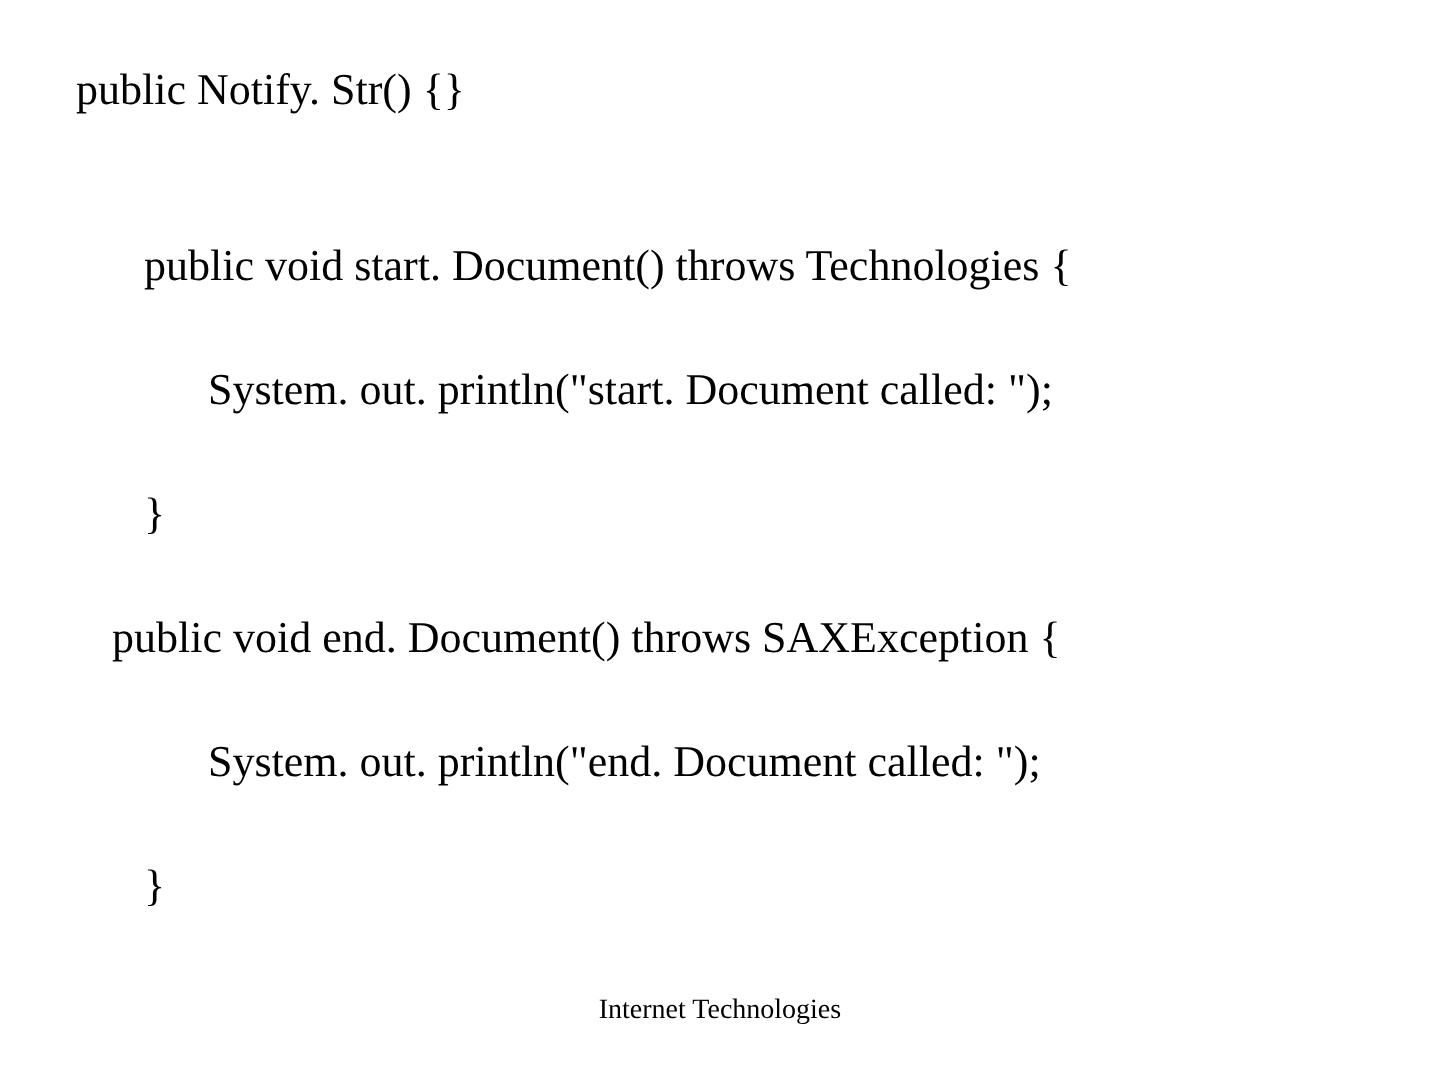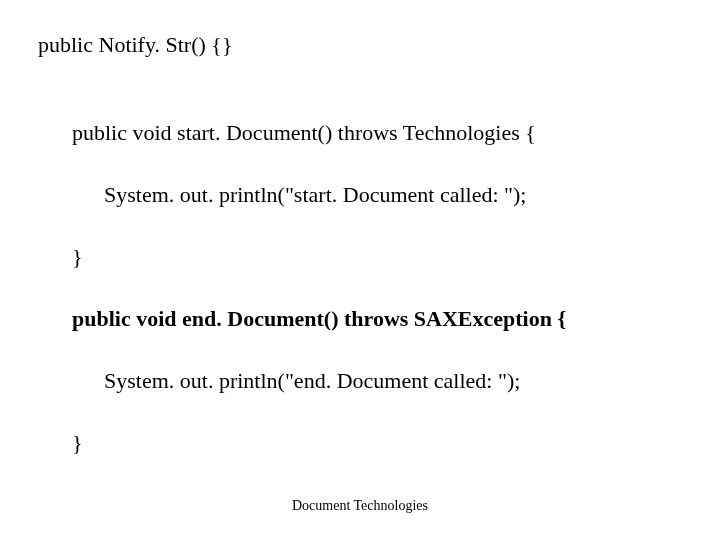--- a/index.html
+++ b/index.html
@@ -36,21 +36,21 @@
 <div class="slide">
 
   <div class="code-line" style="left:38px; top:32px;">public Notify. Str() {}</div>
 
   <div class="code-line" style="left:72px; top:120px;">public void start. Document() throws Technologies {</div>
 
   <div class="code-line" style="left:104px; top:182px;">System. out. println("start. Document called: ");</div>
 
   <div class="code-line" style="left:72px; top:244px;">}</div>
 
-  <div class="code-line" style="left:72px; top:306px;font-weight:bold;">public void end. Document() throws SAXException {</div>
+  <div class="code-line" style="left:56px; top:306px;">public void end. Document() throws SAXException {</div>
 
   <div class="code-line" style="left:104px; top:368px;">System. out. println("end. Document called: ");</div>
 
   <div class="code-line" style="left:72px; top:430px;">}</div>
 
-  <div class="footer" style="left:0; top:498px;">Document Technologies</div>
+  <div class="footer" style="left:0; top:498px;">Internet Technologies</div>
 
 </div>
 
 </body></html>

